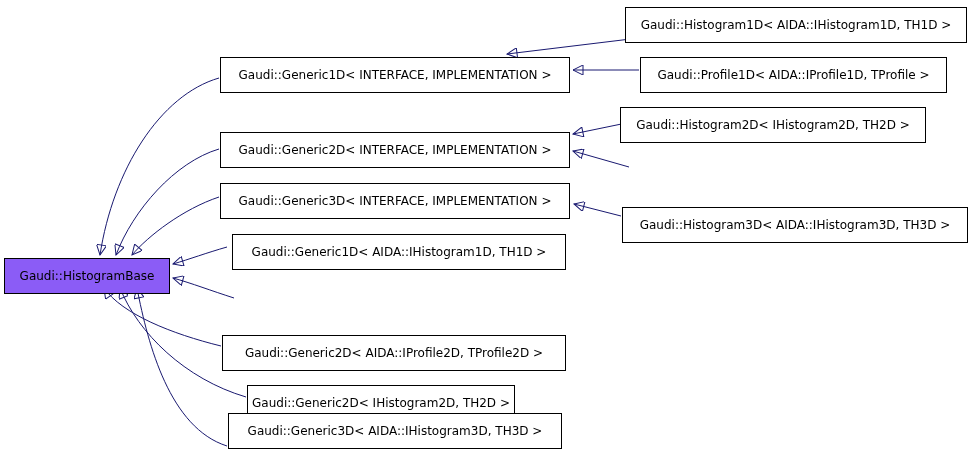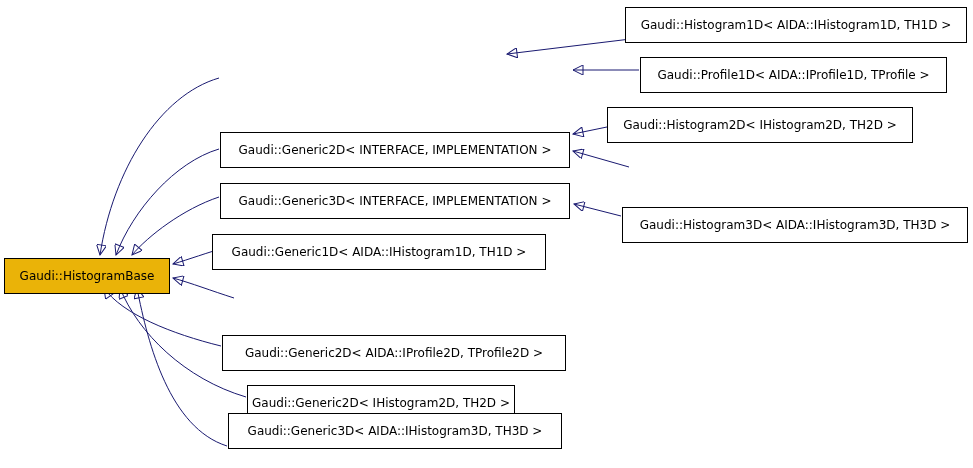--- a/index.html
+++ b/index.html
@@ -16,21 +16,21 @@
     position:absolute;
     box-sizing:border-box;
     height:36px;
     border:1px solid #000000;
     background:#ffffff;
     color:#000000;
     display:flex;align-items:center;justify-content:center;
     font-size:12px;line-height:24px;white-space:nowrap;
     cursor:pointer;
   }
-  .node.root{background:#eab308;}
+  .node.root{background:#8b5cf6;}
 </style>
 </head>
 <body>
 
 <div class="diagram">
 
   <svg class="edge-layer" width="973" height="468" viewBox="0 0 973 468" xmlns="http://www.w3.org/2000/svg">
     <defs>
       <marker id="arrow" viewBox="0 0 10 10" refX="10" refY="5" markerWidth="13" markerHeight="10" orient="auto">
         <path d="M0,0 L10,5 L0,10 z" fill="#191970" stroke="none"></path>
@@ -50,25 +50,26 @@
 
     <path d="M680,33 L507,54" marker-end="url(#arrow)"></path>
     <path d="M639,70 L573,70" marker-end="url(#arrow)"></path>
     <path d="M636,121 L573,134" marker-end="url(#arrow)"></path>
     <path d="M629,167 L573,151" marker-end="url(#arrow)"></path>
     <path d="M621,216 L574,204" marker-end="url(#arrow)"></path>
   </svg>
 
   <div class="node root" style="left:4px;top:258px;width:166px">Gaudi::HistogramBase</div>
 
+  <div class="node" style="left:220px;top:57px;width:350px">Gaudi::Generic1D&lt; INTERFACE, IMPLEMENTATION &gt;</div>
   <div class="node" style="left:220px;top:132px;width:350px">Gaudi::Generic2D&lt; INTERFACE, IMPLEMENTATION &gt;</div>
   <div class="node" style="left:220px;top:183px;width:350px">Gaudi::Generic3D&lt; INTERFACE, IMPLEMENTATION &gt;</div>
-  <div class="node" style="left:212px;top:234px;width:334px">Gaudi::Generic1D&lt; AIDA::IHistogram1D, TH1D &gt;</div>
+  <div class="node" style="left:232px;top:234px;width:334px">Gaudi::Generic1D&lt; AIDA::IHistogram1D, TH1D &gt;</div>
   <div class="node" style="left:222px;top:335px;width:344px">Gaudi::Generic2D&lt; AIDA::IProfile2D, TProfile2D &gt;</div>
   <div class="node" style="left:247px;top:385px;width:268px">Gaudi::Generic2D&lt; IHistogram2D, TH2D &gt;</div>
   <div class="node" style="left:228px;top:413px;width:334px">Gaudi::Generic3D&lt; AIDA::IHistogram3D, TH3D &gt;</div>
 
   <div class="node" style="left:625px;top:7px;width:342px">Gaudi::Histogram1D&lt; AIDA::IHistogram1D, TH1D &gt;</div>
   <div class="node" style="left:640px;top:57px;width:307px">Gaudi::Profile1D&lt; AIDA::IProfile1D, TProfile &gt;</div>
-  <div class="node" style="left:607px;top:107px;width:306px">Gaudi::Histogram2D&lt; IHistogram2D, TH2D &gt;</div>
+  <div class="node" style="left:620px;top:107px;width:306px">Gaudi::Histogram2D&lt; IHistogram2D, TH2D &gt;</div>
   <div class="node" style="left:622px;top:207px;width:346px">Gaudi::Histogram3D&lt; AIDA::IHistogram3D, TH3D &gt;</div>
 
 </div>
 
 </body></html>

